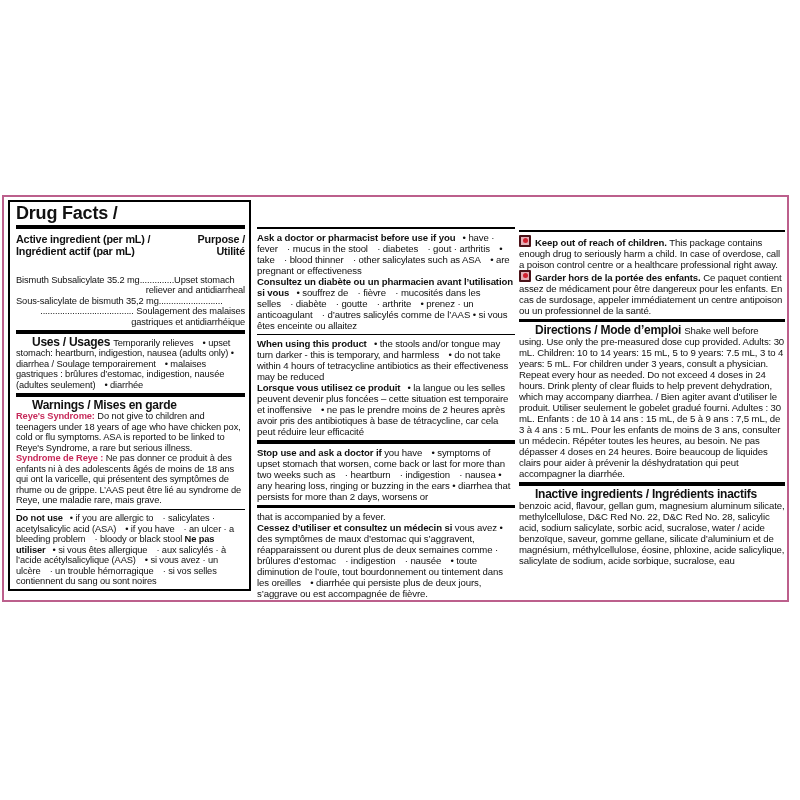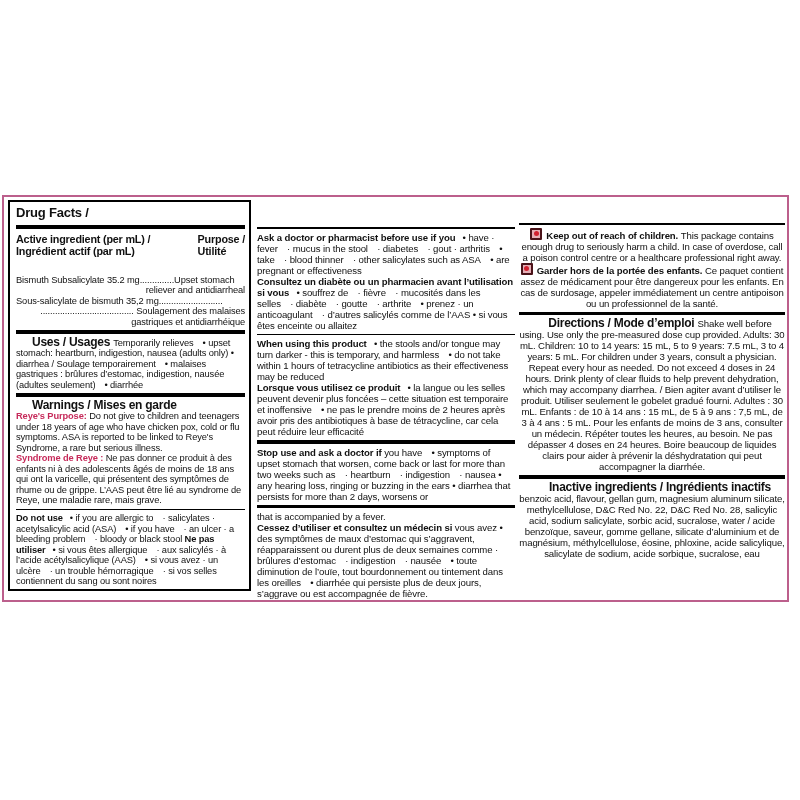--- a/index.html
+++ b/index.html
@@ -2,36 +2,36 @@
 <html style="--pink: #bc5f8c; --red: #c62a5a; --iconred: #d2202f;"><head>
 <meta charset="utf-8">
 <style>
   html,body{margin:0;padding:0;background:#ffffff;}
   .page{position:relative;width:800px;height:800px;background:#ffffff;overflow:hidden;
         font-family:"Liberation Sans", sans-serif;color:#111;}
   .label-frame{position:absolute;left:2px;top:195px;width:783px;height:403px;
         border:2px solid var(--pink,#bc5f8c);background:#fff;}
   .facts-box{position:absolute;left:4px;top:3px;width:243px;height:391px;box-sizing:border-box;
         border:2px solid #000;padding:3px 4px 2px 6px;overflow:hidden;}
-  .facts-title{font-size:13px;font-weight:bold;line-height:16.5px;letter-spacing:-0.2px;}
+  .facts-title{font-size:18px;font-weight:bold;line-height:16.5px;letter-spacing:-0.2px;}
   .col-middle{position:absolute;left:253px;top:27px;width:258px;}
-  .col-right{position:absolute;left:515px;top:23px;width:266px;text-align:center;}
+  .col-right{position:absolute;left:515px;top:30px;width:266px;}
   .colbody{font-size:9.6px;line-height:11px;letter-spacing:-0.12px;}
   .facts-box .blocks{font-size:9.3px;line-height:10.5px;letter-spacing:-0.12px;}
   .rule{background:#000;height:3.5px;margin:3px 0;}
   .rule.thin{height:1.5px;}
   .rule.title-rule{height:4px;margin:3px 0 4px;}
   .para{margin:0;}
   .para.right{text-align:right;}
   .seg-b{font-weight:bold;}
   .seg-h{font-weight:bold;font-size:12px;letter-spacing:-0.25px;margin-left:16px;}
   .seg-r{font-weight:bold;color:var(--red,#c62a5a);}
   .twocol{display:flex;justify-content:space-between;font-weight:bold;font-size:10.8px;
         line-height:12px;letter-spacing:-0.2px;margin-bottom:18px;}
-  .twocol .tc-right{}
+  .twocol .tc-right{text-align:right;}
   .kid-icon{display:inline-block;width:8px;height:8px;border:2px solid #4a1218;background:#e5aeb6;
         border-radius:1px;margin-right:4px;vertical-align:-1px;position:relative;}
   .kid-dot{position:absolute;left:1.5px;top:1.5px;width:5px;height:5px;border-radius:50%;
         background:var(--iconred,#d2202f);}
 </style>
 </head>
 <body>
 
 <div class="page">
   <div class="label-frame">
@@ -53,32 +53,32 @@
           </div>
           <div class="para"><span class="seg-n">Bismuth Subsalicylate 35.2 mg..............Upset stomach</span></div>
           <div class="para right"><span class="seg-n">reliever and antidiarrheal</span></div>
           <div class="para"><span class="seg-n">Sous-salicylate de bismuth 35,2 mg..........................</span></div>
           <div class="para right"><span class="seg-n">...................................... Soulagement des malaises</span></div>
           <div class="para right"><span class="seg-n">gastriques et antidiarrhéique</span></div>
           <div class="rule "></div>
           <div class="para"><span class="seg-h">Uses / Usages </span><span class="seg-n">Temporarily relieves  • upset stomach: heartburn, indigestion, nausea (adults only) • diarrhea / Soulage temporairement  • malaises gastriques : brûlures d’estomac, indigestion, nausée (adultes seulement)  • diarrhée</span></div>
           <div class="rule "></div>
           <div class="para"><span class="seg-h">Warnings / Mises en garde</span></div>
-          <div class="para"><span class="seg-r">Reye's Purpose: </span><span class="seg-n">Do not give to children and teenagers under 18 years of age who have chicken pox, cold or flu symptoms. ASA is reported to be linked to Reye's Syndrome, a rare but serious illness.</span></div>
+          <div class="para"><span class="seg-r">Reye's Syndrome: </span><span class="seg-n">Do not give to children and teenagers under 18 years of age who have chicken pox, cold or flu symptoms. ASA is reported to be linked to Reye's Syndrome, a rare but serious illness.</span></div>
           <div class="para"><span class="seg-r">Syndrome de Reye : </span><span class="seg-n">Ne pas donner ce produit à des enfants ni à des adolescents âgés de moins de 18 ans qui ont la varicelle, qui présentent des symptômes de rhume ou de grippe. L’AAS peut être lié au syndrome de Reye, une maladie rare, mais grave.</span></div>
           <div class="rule thin"></div>
           <div class="para"><span class="seg-b">Do not use </span><span class="seg-n"> • if you are allergic to  · salicylates · acetylsalicylic acid (ASA)  • if you have  · an ulcer · a bleeding problem  · bloody or black stool </span><span class="seg-b">Ne pas utiliser </span><span class="seg-n"> • si vous êtes allergique  · aux salicylés · à l’acide acétylsalicylique (AAS)  • si vous avez · un ulcère  · un trouble hémorragique  · si vos selles contiennent du sang ou sont noires</span></div>
         </div>
     </div>
     <div class="col-middle colbody">
         <div class="rule thin"></div>
         <div class="para"><span class="seg-b">Ask a doctor or pharmacist before use if you </span><span class="seg-n"> • have · fever  · mucus in the stool  · diabetes  · gout · arthritis  • take  · blood thinner  · other salicylates such as ASA  • are pregnant or effectiveness</span></div>
         <div class="para"><span class="seg-b">Consultez un diabète ou un pharmacien avant l’utilisation si vous </span><span class="seg-n"> • souffrez de  · fièvre  · mucosités dans les selles  · diabète  · goutte  · arthrite  • prenez · un anticoagulant  · d’autres salicylés comme de l’AAS • si vous êtes enceinte ou allaitez</span></div>
         <div class="rule thin"></div>
-        <div class="para"><span class="seg-b">When using this product </span><span class="seg-n"> • the stools and/or tongue may turn darker - this is temporary, and harmless  • do not take within 1 hours of tetracycline antibiotics as their effectiveness may be reduced</span></div>
+        <div class="para"><span class="seg-b">When using this product </span><span class="seg-n"> • the stools and/or tongue may turn darker - this is temporary, and harmless  • do not take within 4 hours of tetracycline antibiotics as their effectiveness may be reduced</span></div>
         <div class="para"><span class="seg-b">Lorsque vous utilisez ce produit </span><span class="seg-n"> • la langue ou les selles peuvent devenir plus foncées – cette situation est temporaire et inoffensive  • ne pas le prendre moins de 2 heures après avoir pris des antibiotiques à base de tétracycline, car cela peut réduire leur efficacité</span></div>
         <div class="rule "></div>
         <div class="para"><span class="seg-b">Stop use and ask a doctor if </span><span class="seg-n">you have  • symptoms of upset stomach that worsen, come back or last for more than two weeks such as  · heartburn  · indigestion  · nausea • any hearing loss, ringing or buzzing in the ears • diarrhea that persists for more than 2 days, worsens or</span></div>
         <div class="rule "></div>
         <div class="para"><span class="seg-n">that is accompanied by a fever.</span></div>
         <div class="para"><span class="seg-b">Cessez d’utiliser et consultez un médecin si </span><span class="seg-n">vous avez • des symptômes de maux d’estomac qui s’aggravent, réapparaissent ou durent plus de deux semaines comme · brûlures d’estomac  · indigestion  · nausée  • toute diminution de l’ouïe, tout bourdonnement ou tintement dans les oreilles  • diarrhée qui persiste plus de deux jours, s’aggrave ou est accompagnée de fièvre.</span></div>
       </div>
     <div class="col-right colbody">
         <div class="rule thin"></div>
         <div class="para"><span class="kid-icon"><span class="kid-dot"></span></span><span class="seg-b">Keep out of reach of children. </span><span class="seg-n">This package contains enough drug to seriously harm a child. In case of overdose, call a poison control centre or a healthcare professional right away.</span></div>

